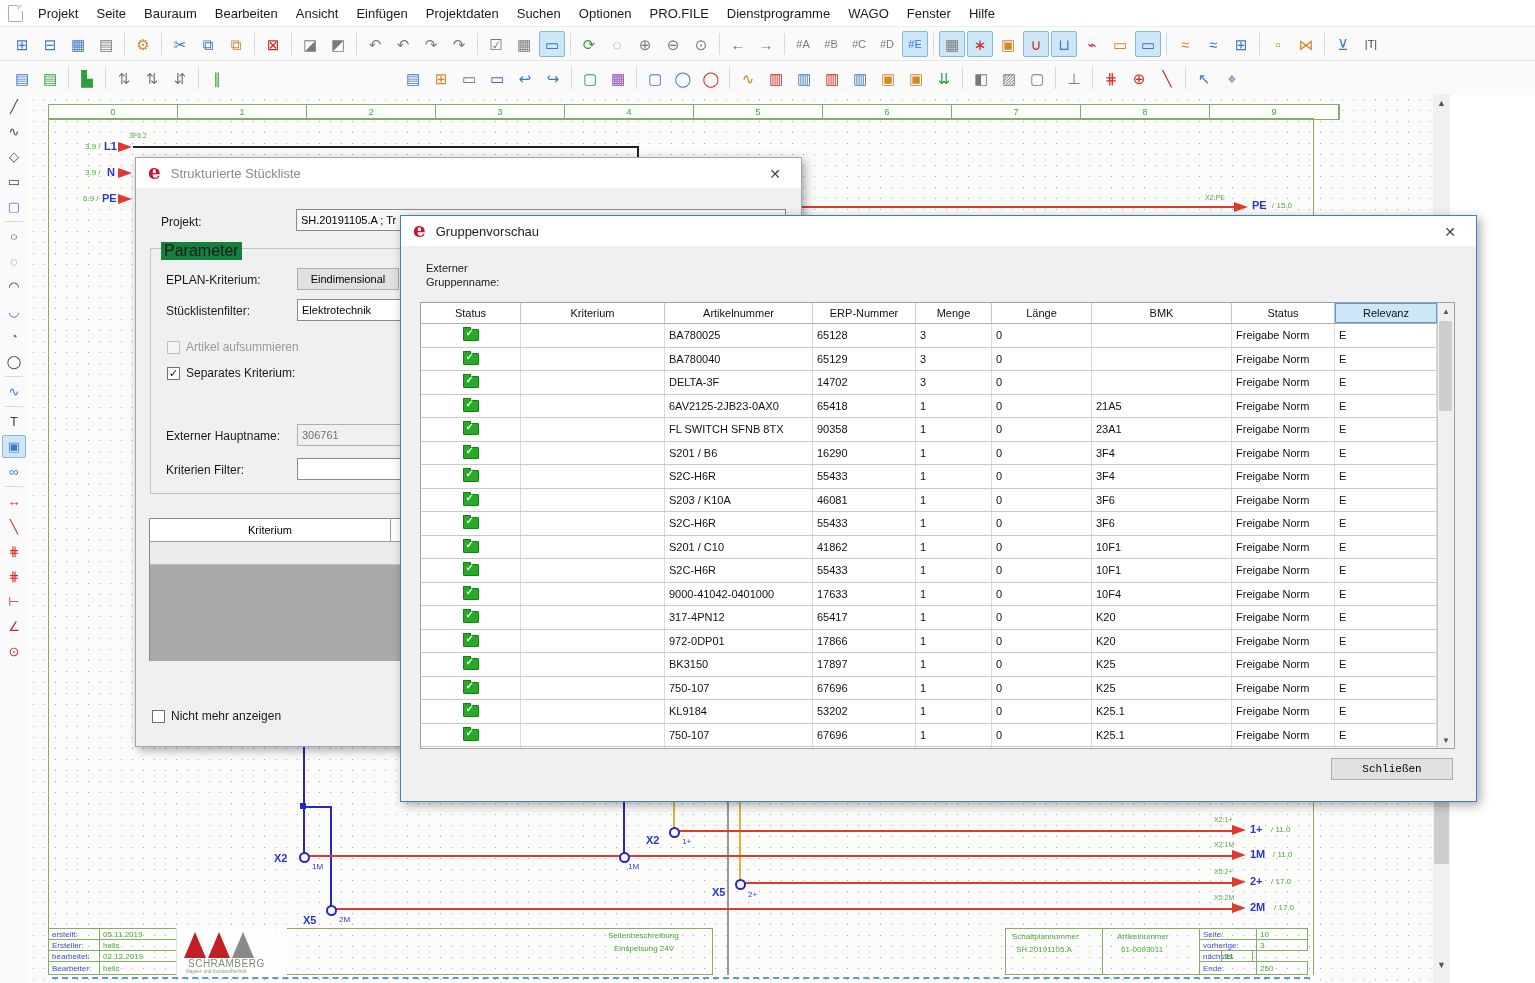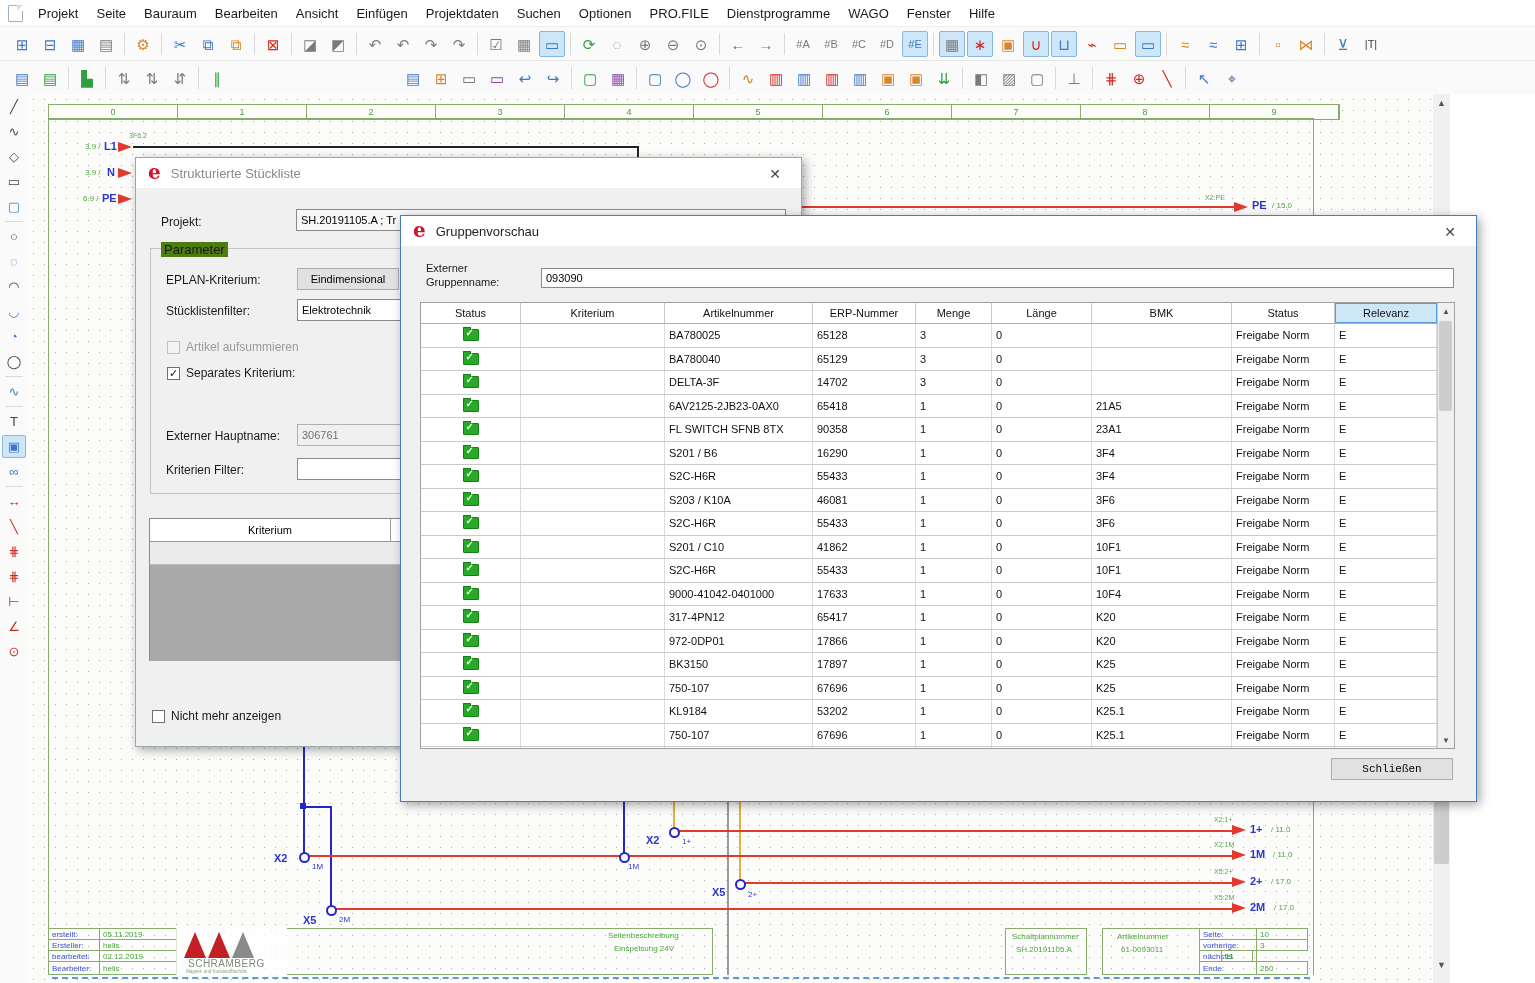--- a/index.html
+++ b/index.html
@@ -89,22 +89,22 @@
   .dtitle1{color:#8a8a8a;font-size:13px;}
   .dtitle2{color:#222;font-size:13px;}
   .dclose{position:absolute;right:14px;top:6px;font-size:14px;color:#444;padding:2px 6px;cursor:default;}
   .dlab{position:absolute;font-size:12px;color:#1a1a1a;white-space:nowrap;text-align:center;}
   .dinput{position:absolute;background:#fff;border:1px solid #8a8a8a;font-size:11px;
           padding:0 4px;display:flex;align-items:center;box-sizing:border-box;}
   .dinput.ro{background:#f0f0f0;color:#707070;border-color:#b0b0b0;}
   .dbtn{position:absolute;background:#e1e1e1;border:1px solid #adadad;font-size:11px;
         display:flex;align-items:center;justify-content:center;box-sizing:border-box;cursor:default;}
   .fieldset{position:absolute;border:1px solid #c3c3c3;}
-  .fieldset>span{position:absolute;left:10px;top:-7px;background:#4d7c0f;padding:0 3px;
-        font-size:13px;color:#1a1a1a;}
+  .fieldset>span{position:absolute;left:10px;top:-7px;background:#15803d;padding:0 3px;
+        font-size:16px;color:#1a1a1a;}
   .cb{position:absolute;font-size:12px;color:#1a1a1a;display:flex;align-items:center;gap:6px;}
   .cbbox{width:13px;height:13px;border:1px solid #707070;background:#fff;display:flex;
          align-items:center;justify-content:center;font-size:11px;color:#111;box-sizing:border-box;}
   .cb.dis{color:#9a9a9a;}
   .cb.dis .cbbox{border-color:#c0c0c0;background:#f4f4f4;}
   
   .ktable{position:absolute;left:13px;top:360px;width:505px;height:143px;border:1px solid #8a8a8a;
           background:#fff;box-sizing:border-box;}
   .ktable .khead{height:22px;border-bottom:1px solid #9a9a9a;display:flex;}
   .ktable .khc{width:240px;border-right:1px solid #9a9a9a;display:flex;align-items:center;
@@ -416,21 +416,21 @@
           <div class="tri t2"></div>
           <div class="tri t3"></div>
         <div class="lname">SCHRAMBERG</div>
         <div class="lsub">Magnet- und Kunststofftechnik</div>
       </div>
 
       <div class="tb-cell" style="left:239px;top:0;width:426px;height:47px;border-left:none;"></div>
       <div class="tb-val" style="position:absolute;left:560px;top:3px;">Seitenbeschreibung</div>
       <div class="tb-val" style="position:absolute;left:566px;top:16px;">Einspeisung 24V</div>
 
-      <div class="tb-cell" style="left:957px;top:0;width:82px;height:47px;">
+      <div class="tb-cell" style="left:957px;top:0;width:98px;height:47px;">
         <div class="tb-val" style="position:absolute;left:6px;top:3px;">Schaltplannummer</div>
         <div class="tb-val" style="position:absolute;left:10px;top:16px;">SH.20191105.A</div>
       </div>
       <div class="tb-cell" style="left:1054px;top:0;width:98px;height:47px;">
         <div class="tb-val" style="position:absolute;left:14px;top:3px;">Artikelnummer</div>
         <div class="tb-val" style="position:absolute;left:18px;top:16px;">61-0093011</div>
       </div>
       <div class="tb-cell" style="left:1151px;top:0;width:58px;height:12px;">
           <div class="tb-row tb-lab">Seite:</div>
         </div>
@@ -509,21 +509,20 @@
   </div>
 
   <div class="dlg dlg2">
     <div class="titlebar">
       <span class="elogo">e</span>
       <span class="dtitle2">Gruppenvorschau</span>
       <span class="dclose">✕</span>
     </div>
     <div class="dlab" style="left:25px;top:46px;font-size:11px;">Externer</div>
     <div class="dlab" style="left:25px;top:60px;font-size:11px;">Gruppenname:</div>
-    <div class="dinput" style="left:140px;top:52px;width:913px;height:20px;">093090</div>
 
     <div class="ptable">
       <div class="thead" id="parts-head">
           <div class="hc cw0">Status</div>
           <div class="hc cw1">Kriterium</div>
           <div class="hc cw2">Artikelnummer</div>
           <div class="hc cw3">ERP-Nummer</div>
           <div class="hc cw4">Menge</div>
           <div class="hc cw5">Länge</div>
           <div class="hc cw6">BMK</div>

